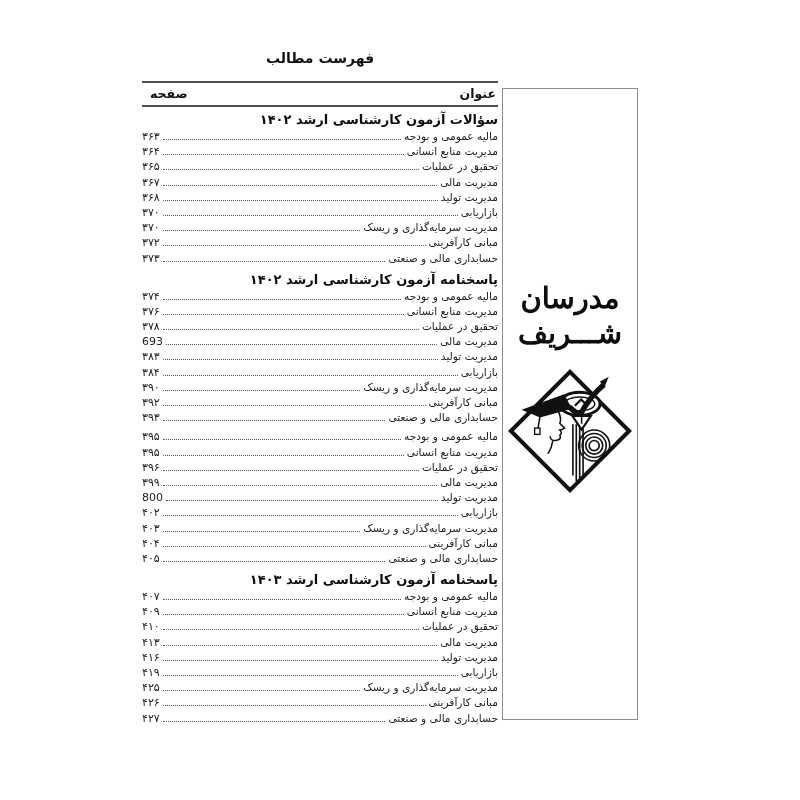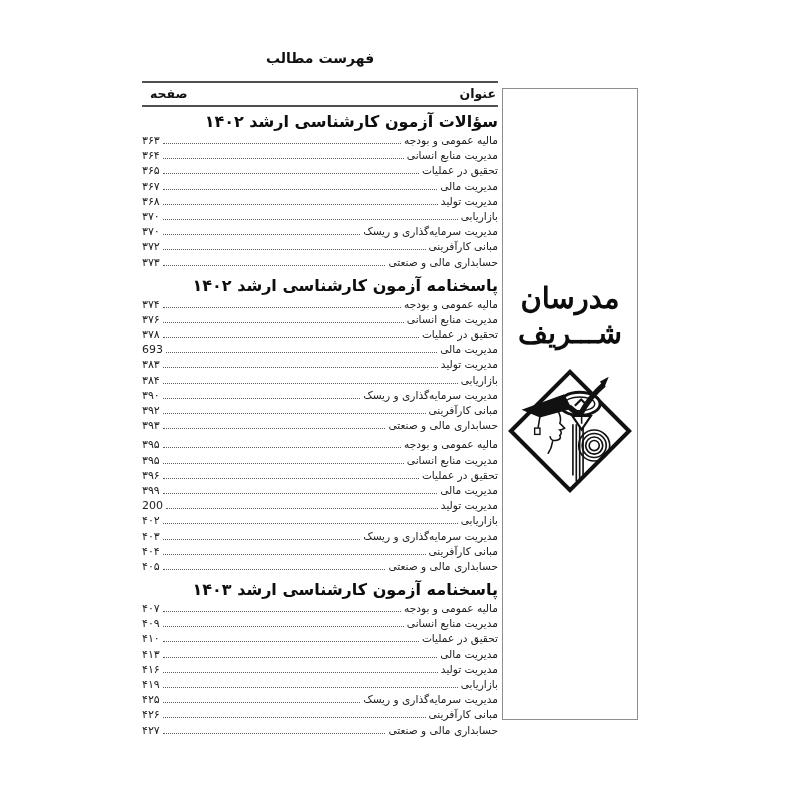--- a/index.html
+++ b/index.html
@@ -9,21 +9,21 @@
   }
   
   .content{position:absolute;left:142px;top:50px;width:356px;direction:rtl;}
   .doc-title{font-size:14px;font-weight:bold;text-align:center;margin:0 0 15px 0;color:#111;}
   .header-band{
     display:flex;justify-content:space-between;align-items:center;
     border-top:2.5px solid #4f4f4f;border-bottom:2.5px solid #4f4f4f;
     padding:3px 2px 4px 8px;font-weight:bold;font-size:12.5px;height:15px;color:#111;
   }
   .toc-section{margin-top:4px;}
-  .sec-heading{font-size:16px;font-weight:bold;margin:5px 0 3px 0;color:#0e0e0e;}
+  .sec-heading{font-size:13px;font-weight:bold;margin:5px 0 3px 0;color:#0e0e0e;}
   .toc-row{display:flex;align-items:baseline;height:15.2px;font-size:10.6px;}
   .lbl{white-space:nowrap;color:#222;}
   .leader{flex:1;border-bottom:1.4px dotted #5a5a5a;height:2px;margin:0 3px;min-width:10px;}
   .pg{white-space:nowrap;font-size:11px;color:#222;direction:ltr;}
   
   .sidebar{
     position:absolute;left:502px;top:88px;width:136px;height:632px;
     border:1.5px solid #8d8d8d;background:#fff;box-sizing:border-box;text-align:center;font-family:Liberation Serif, serif;
   }
   .brand{margin-top:192px;font-weight:bold;font-size:29px;line-height:1.2;color:#0d0d0d;direction:rtl;}
@@ -184,21 +184,21 @@
 
   <div class="toc-row">
     <span class="lbl">مدیریت مالی</span>
     <span class="leader"></span>
     <span class="pg">۳۹۹</span>
   </div>
 
   <div class="toc-row">
     <span class="lbl">مدیریت تولید</span>
     <span class="leader"></span>
-    <span class="pg">200</span>
+    <span class="pg">800</span>
   </div>
 
   <div class="toc-row">
     <span class="lbl">بازاریابی</span>
     <span class="leader"></span>
     <span class="pg">۴۰۲</span>
   </div>
 
   <div class="toc-row">
     <span class="lbl">مدیریت سرمایه‌گذاری و ریسک</span>

